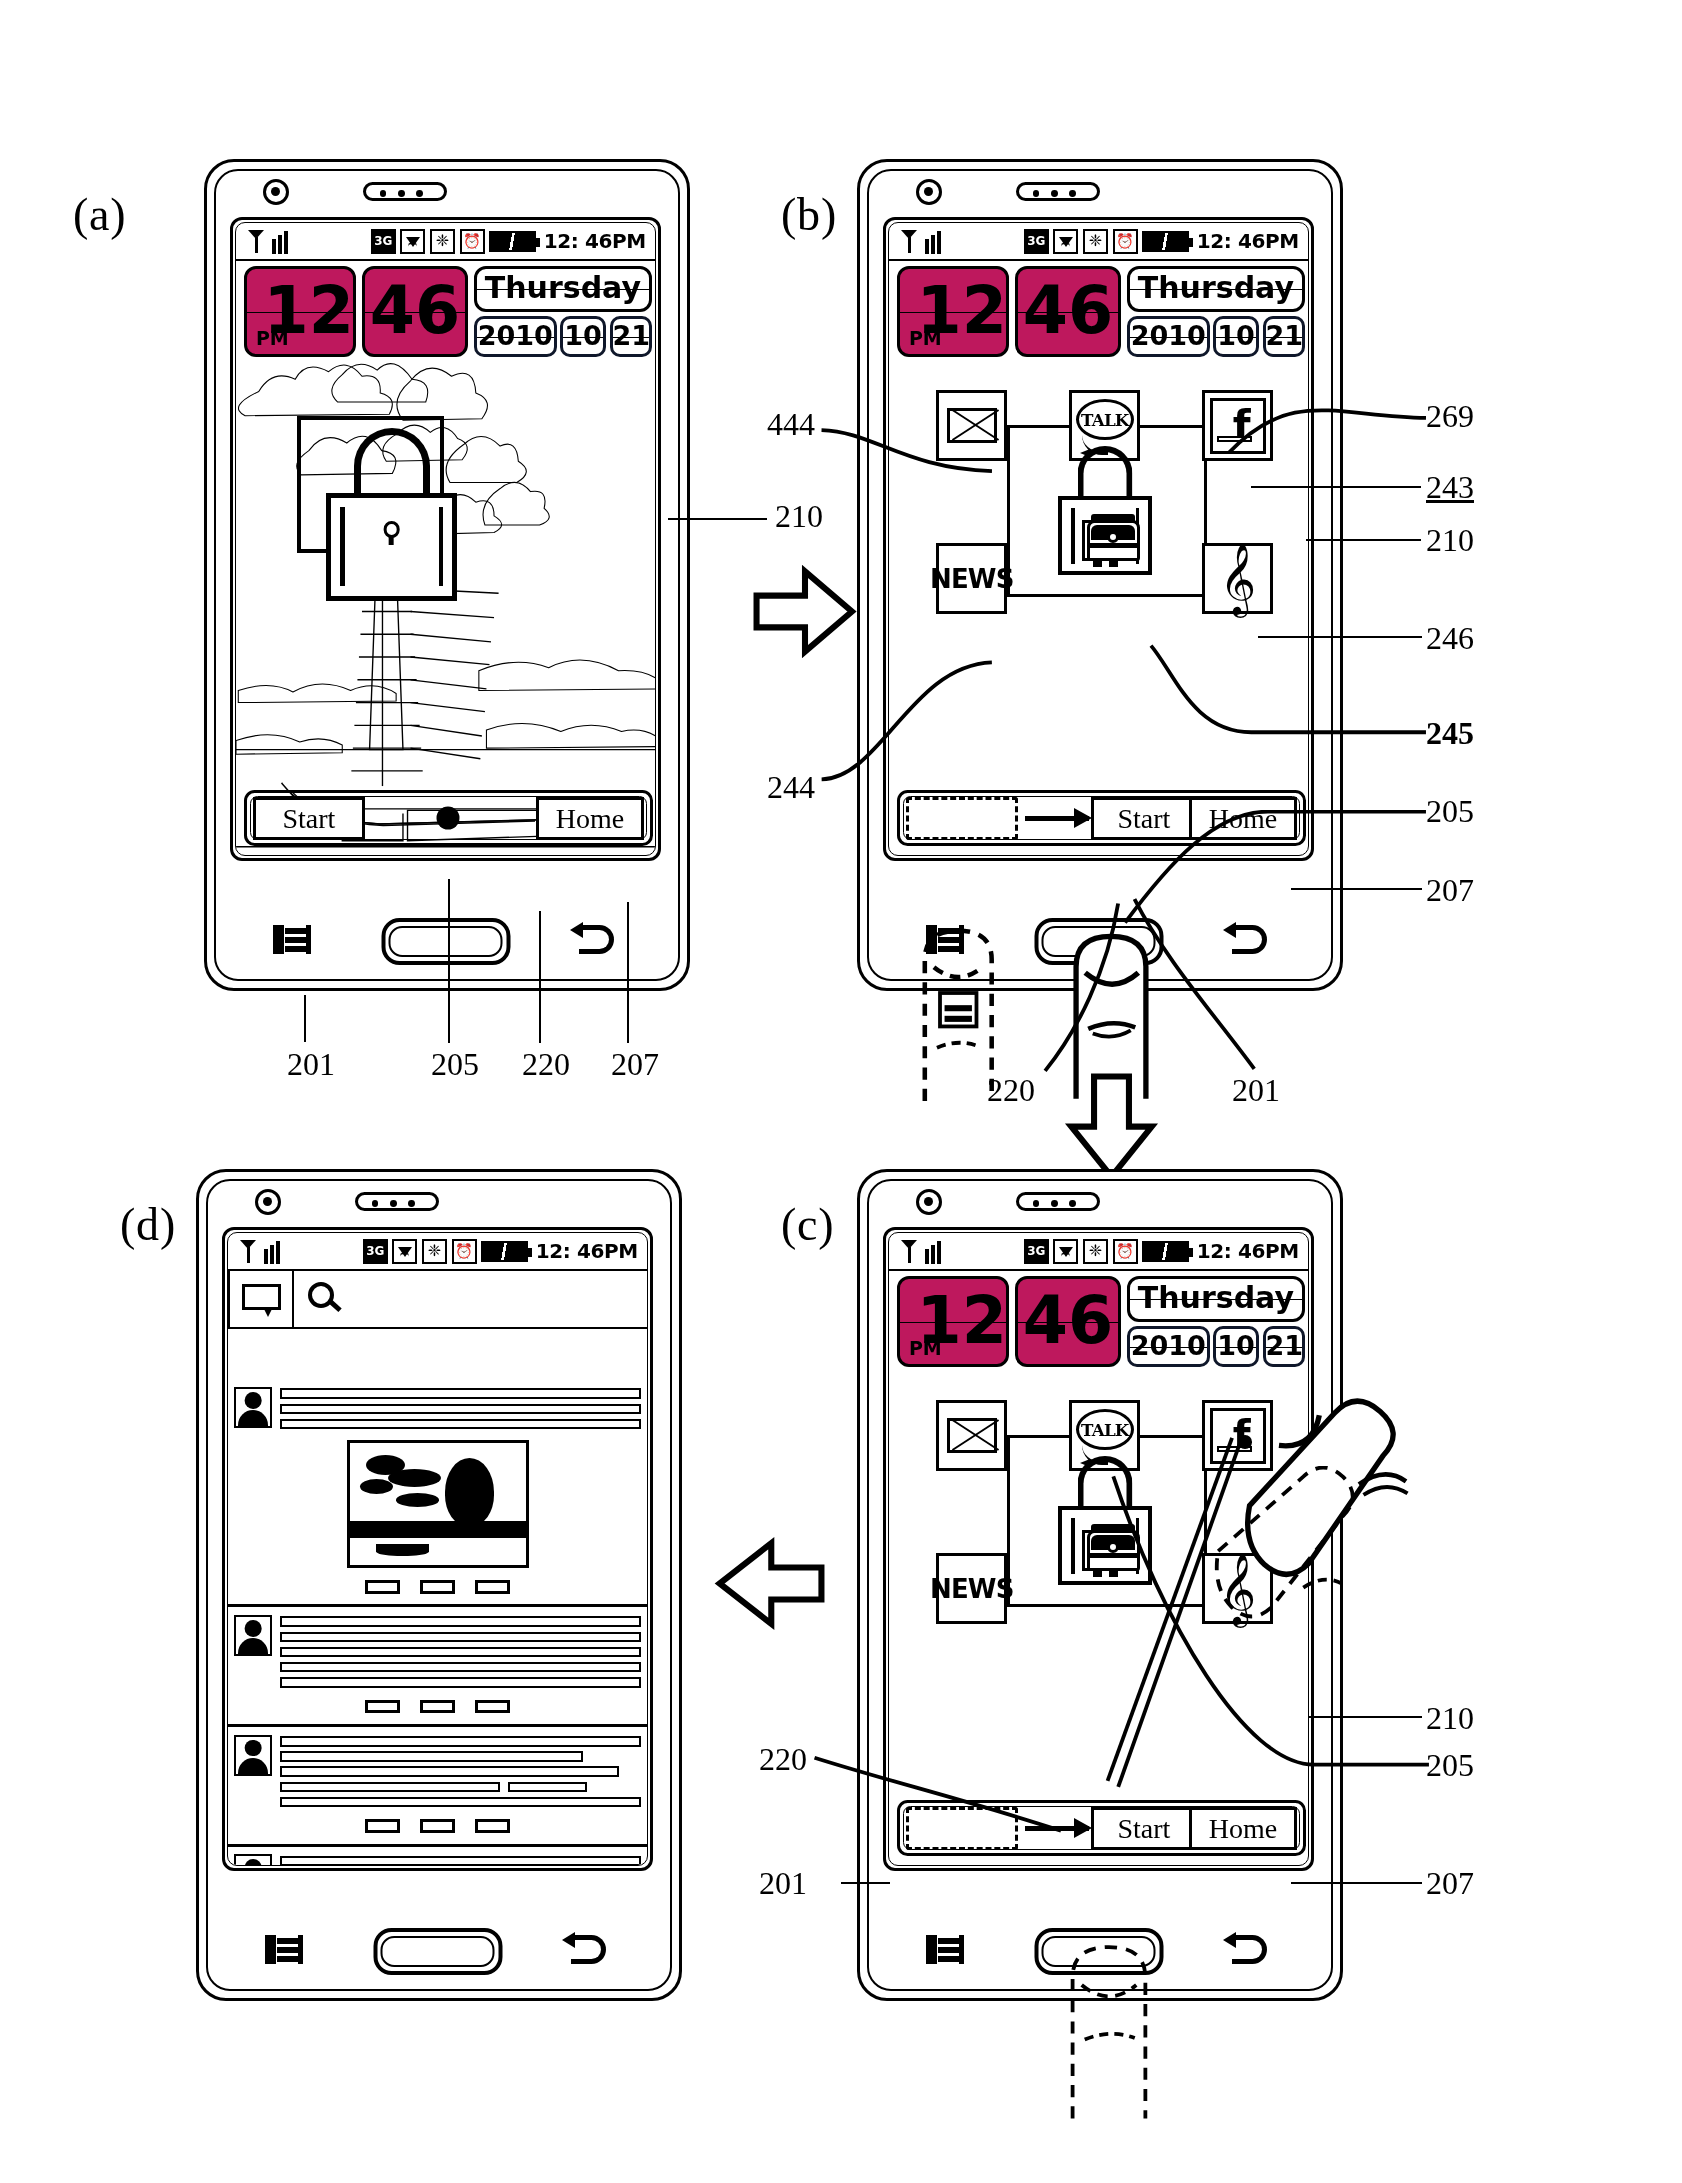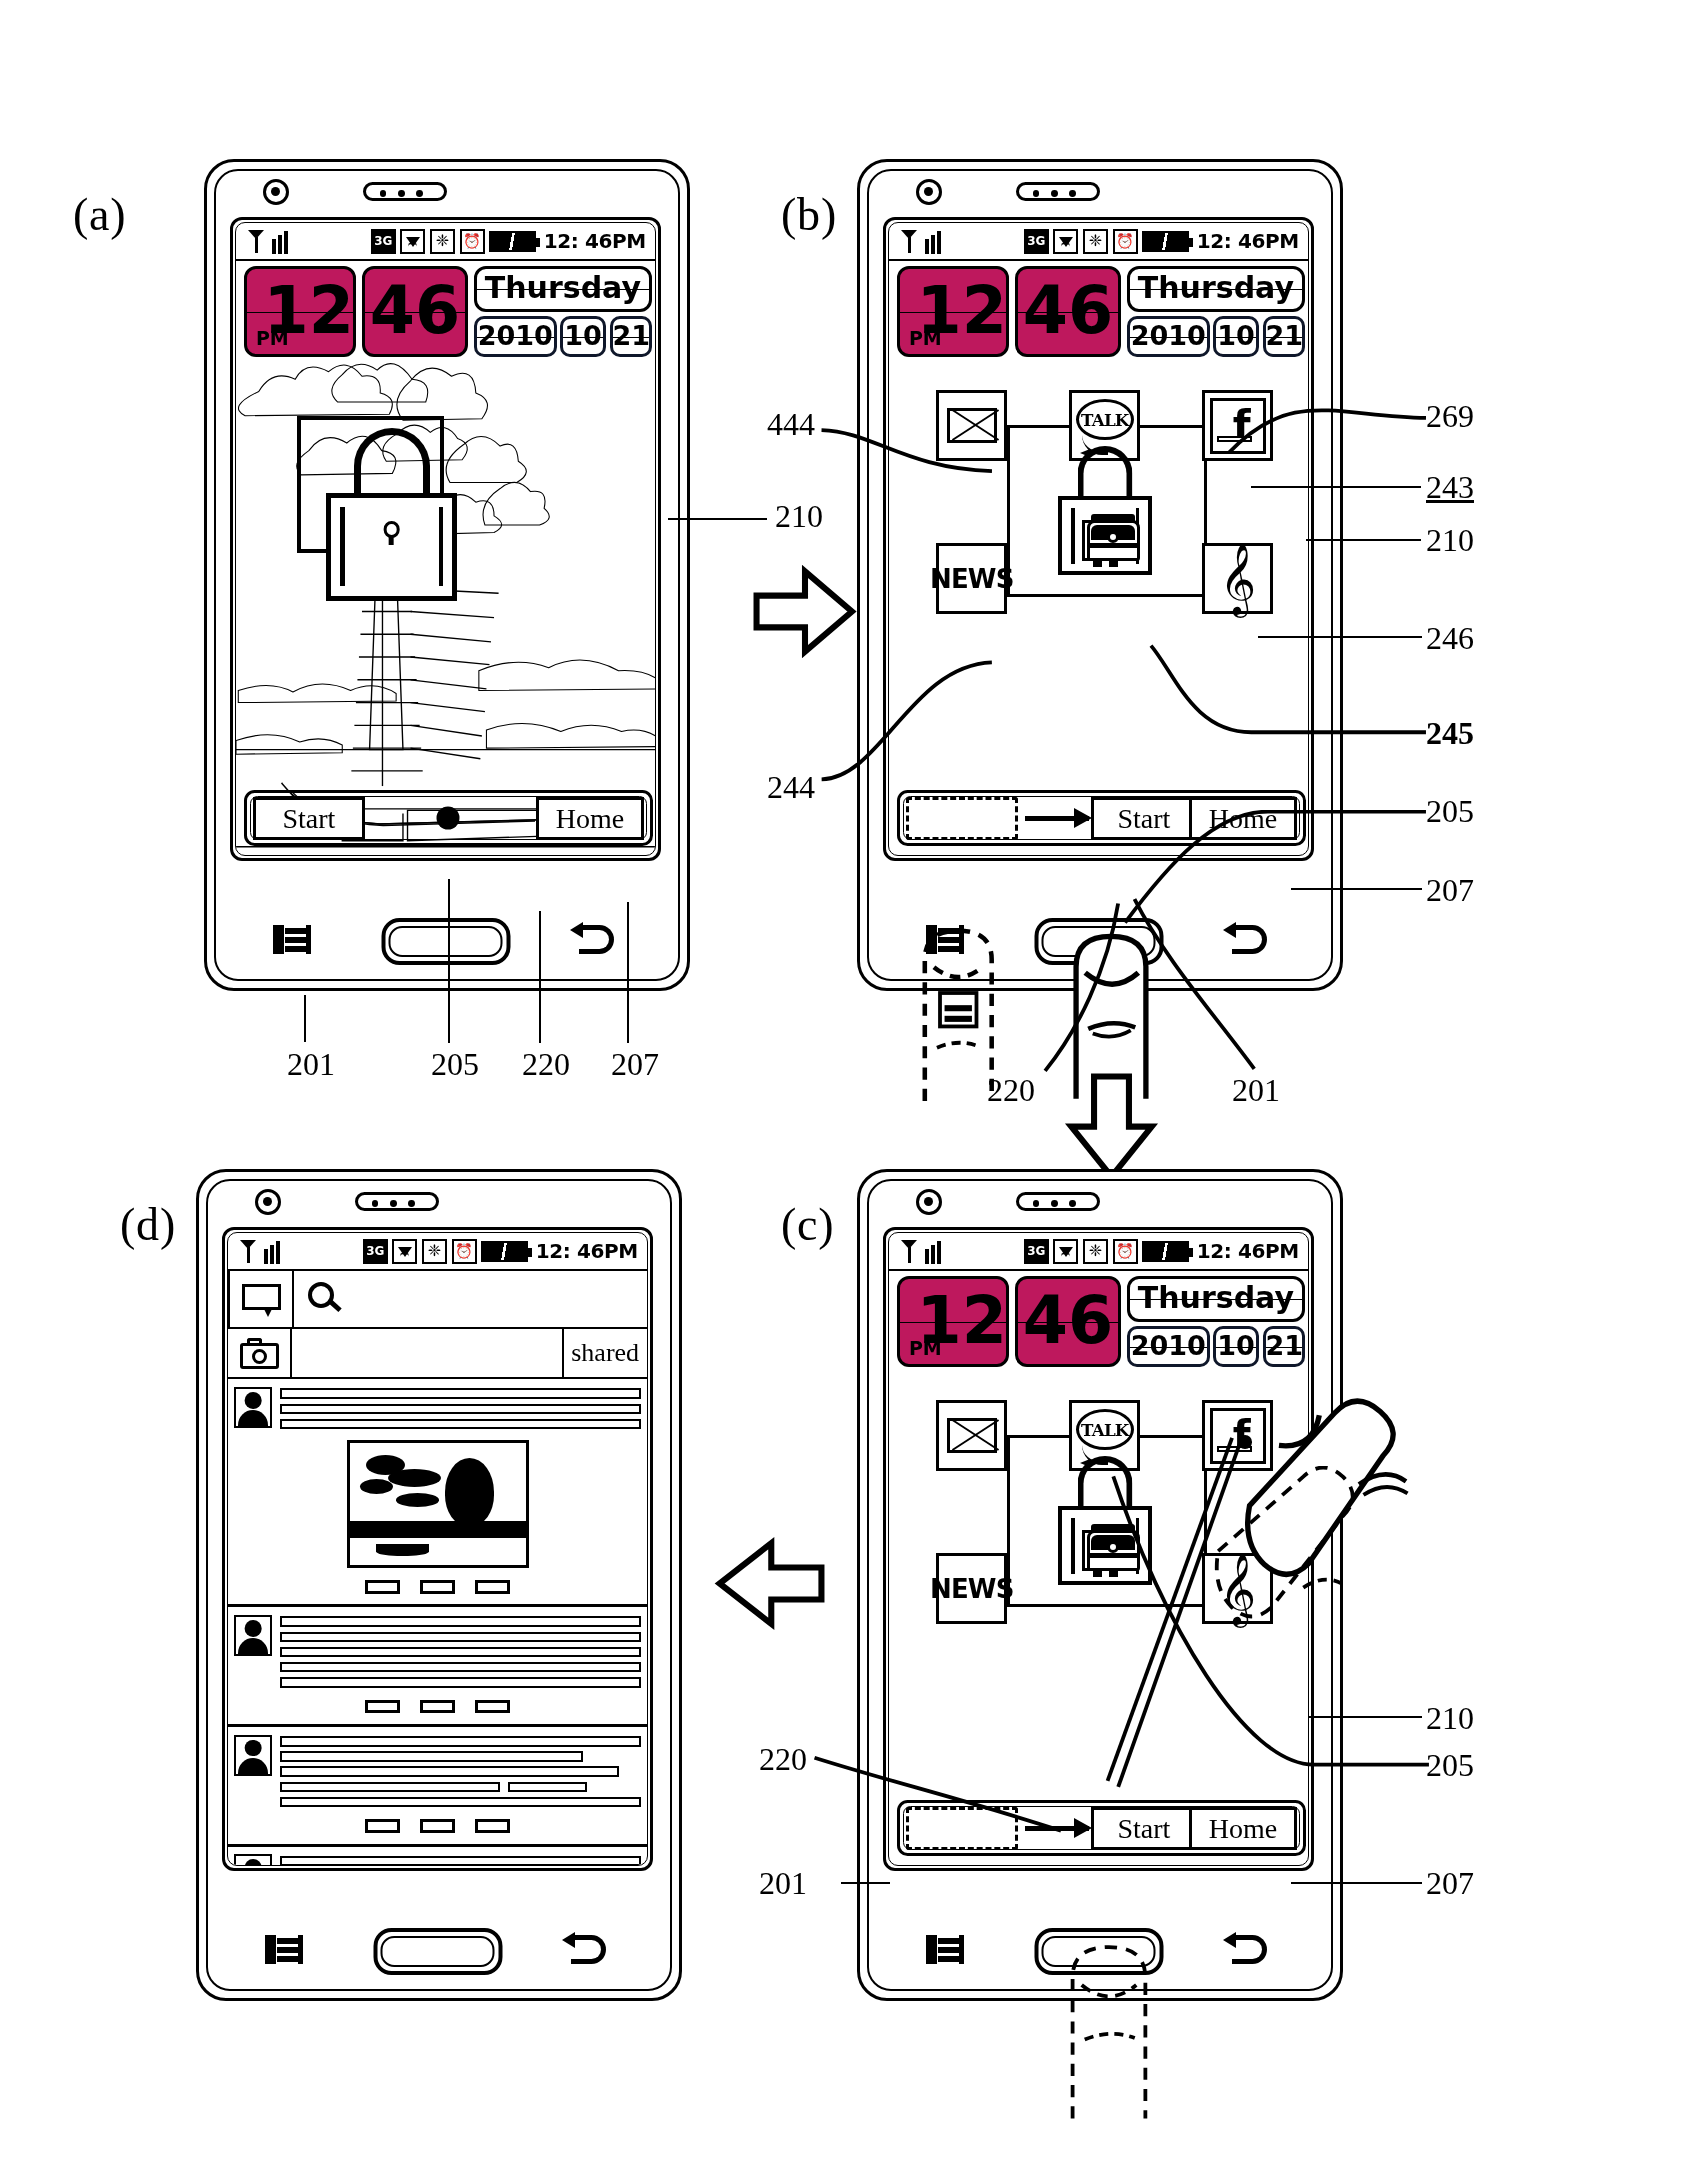--- a/index.html
+++ b/index.html
@@ -1148,31 +1148,20 @@
               </div>
           </div>
           <div class="fbhbtn">
             <div class="searchglyph">
                 <div class="c"></div>
                 <div class="h"></div>
               </div>
           </div>
         </div>
 
-        <div class="fbcompose">
-          <div class="camcell">
-            <div class="camglyph">
-                <div class="tp"></div>
-                <div class="bd"></div>
-                <div class="ln"></div>
-              </div>
-          </div>
-          <div class="composefill"></div>
-          <div class="sharedcell">shared</div>
-        </div>
 
         <div class="fbfeed">
 
           <div class="post">
             <div class="post-row">
               <div class="avatar">
                   <div class="head"></div>
                   <div class="shoulders"></div>
                 </div>
               <div class="lines">

